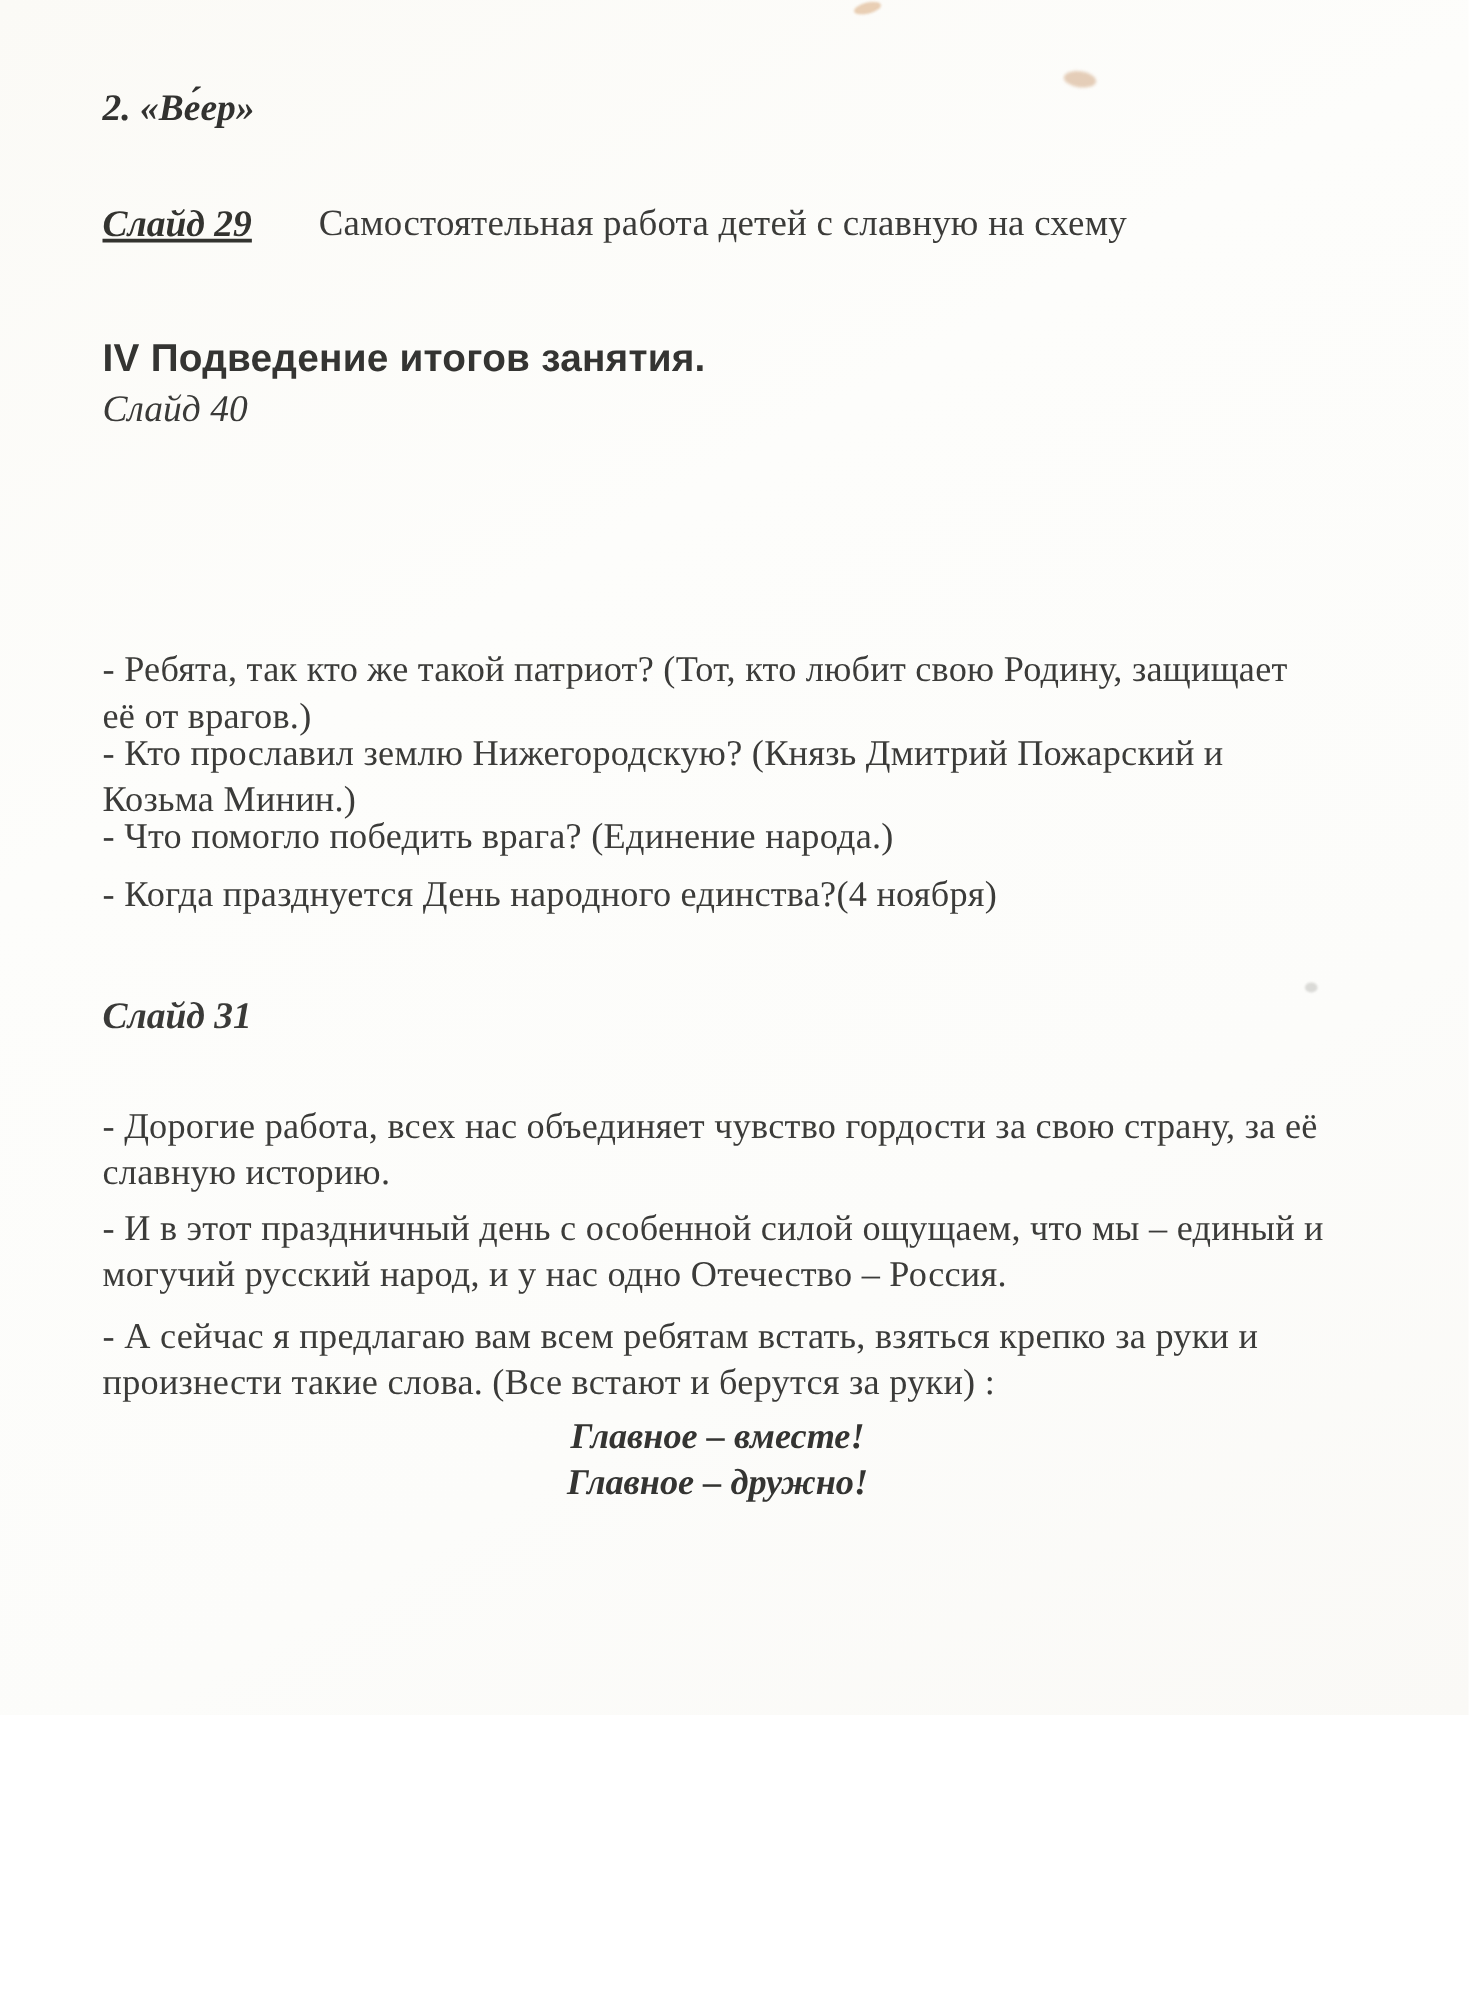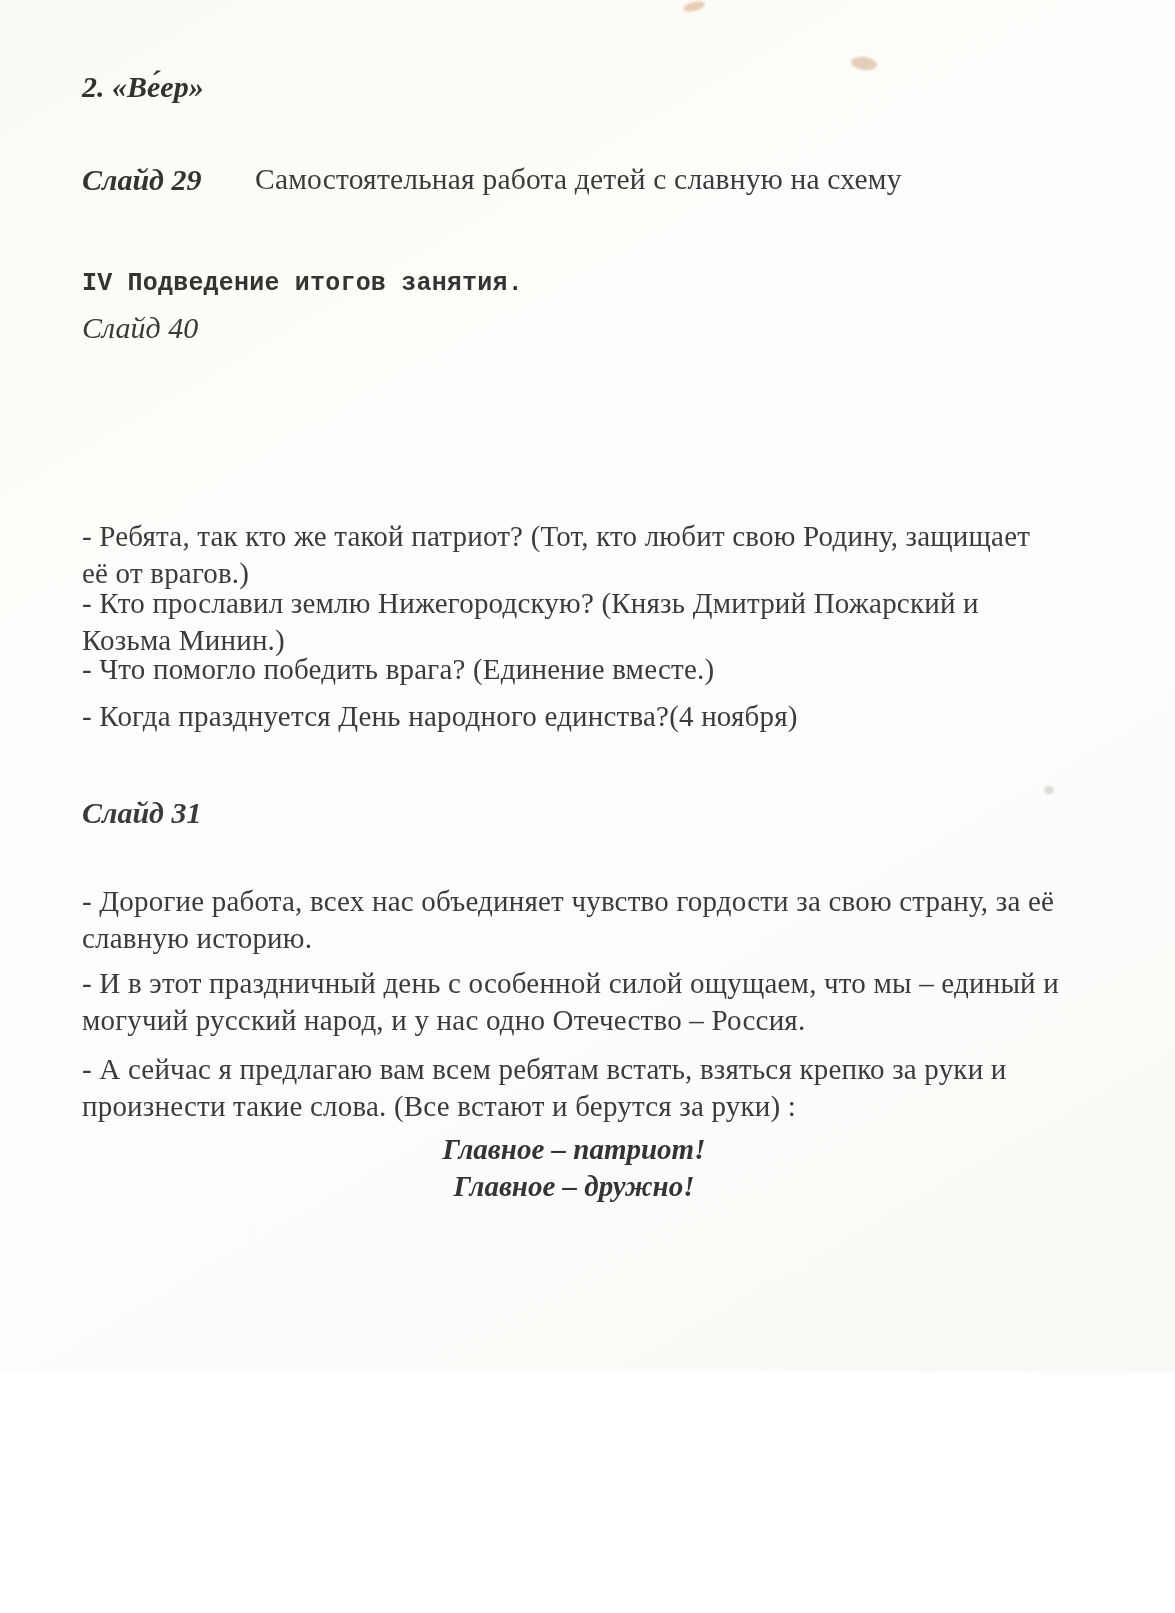--- a/index.html
+++ b/index.html
@@ -36,31 +36,32 @@
     left: 82px; top: 163px;
     width: 1000px;
     height: 40px;
   }
   .slide-label-bold {
     position: absolute; left: 0; top: 0;
     font-size: 30px;
     font-weight: bold;
     font-style: italic;
     color: #33332f;
+    text-decoration: underline;
   }
   .slide-row-text {
     position: absolute; left: 173px; top: 0;
     font-size: 29.5px;
     color: #3b3b39;
     letter-spacing: 0.2px;
   }
   .section-heading {
     left: 82px; top: 269px;
-    font-family: Liberation Mono, monospace;
-    font-size: 25px;
+    font-family: Liberation Sans, sans-serif;
+    font-size: 31px;
     font-weight: bold;
     color: #343432;
     letter-spacing: 0.2px;
   }
   .slide-label-italic {
     font-size: 30px;
     font-style: italic;
     color: #3a3a38;
   }
   .chant {
@@ -118,36 +119,36 @@
 
   <div class="abs slide-label-italic" style="left:82px; top:311px;">Слайд 40</div>
 
 
   <div class="abs body-text" style="left:82px; top:518px; width:1010px;">- Ребята, так кто же такой патриот? (Тот, кто любит свою Родину, защищает
 её от врагов.)</div>
 
   <div class="abs body-text" style="left:82px; top:585px; width:1010px;">- Кто прославил землю Нижегородскую? (Князь Дмитрий Пожарский и
 Козьма Минин.)</div>
 
-  <div class="abs body-text" style="left:82px; top:651px; width:1010px;">- Что помогло победить врага? (Единение вместе.)</div>
+  <div class="abs body-text" style="left:82px; top:651px; width:1010px;">- Что помогло победить врага? (Единение народа.)</div>
 
   <div class="abs body-text" style="left:82px; top:698px; width:1010px;">- Когда празднуется День народного единства?(4 ноября)</div>
 
   <div class="abs slide-label-italic" style="left:82px; top:796px;font-weight:bold;">Слайд 31</div>
 
   <div class="abs body-text" style="left:82px; top:883px; width:1020px;">- Дорогие работа, всех нас объединяет чувство гордости за свою страну, за её
 славную историю.</div>
 
   <div class="abs body-text" style="left:82px; top:1051px; width:1020px;">-  А сейчас я предлагаю вам всем ребятам встать,  взяться крепко за руки и
 произнести такие слова. (Все встают и берутся за руки) :</div>
 
   <div class="abs body-text" style="left:82px; top:965px; width:1020px;">- И в этот праздничный день с особенной силой ощущаем, что мы – единый и
 могучий русский народ, и у нас одно Отечество – Россия.</div>
 
-  <div class="abs chant">Главное – патриот!
+  <div class="abs chant">Главное – вместе!
 Главное – дружно!</div>
 
   <div class="speck speck-top"></div>
   <div class="speck speck-right"></div>
   <div class="speck speck-mid"></div>
   <div class="speck speck-low"></div>
 
 </div>
 
 </body></html>

